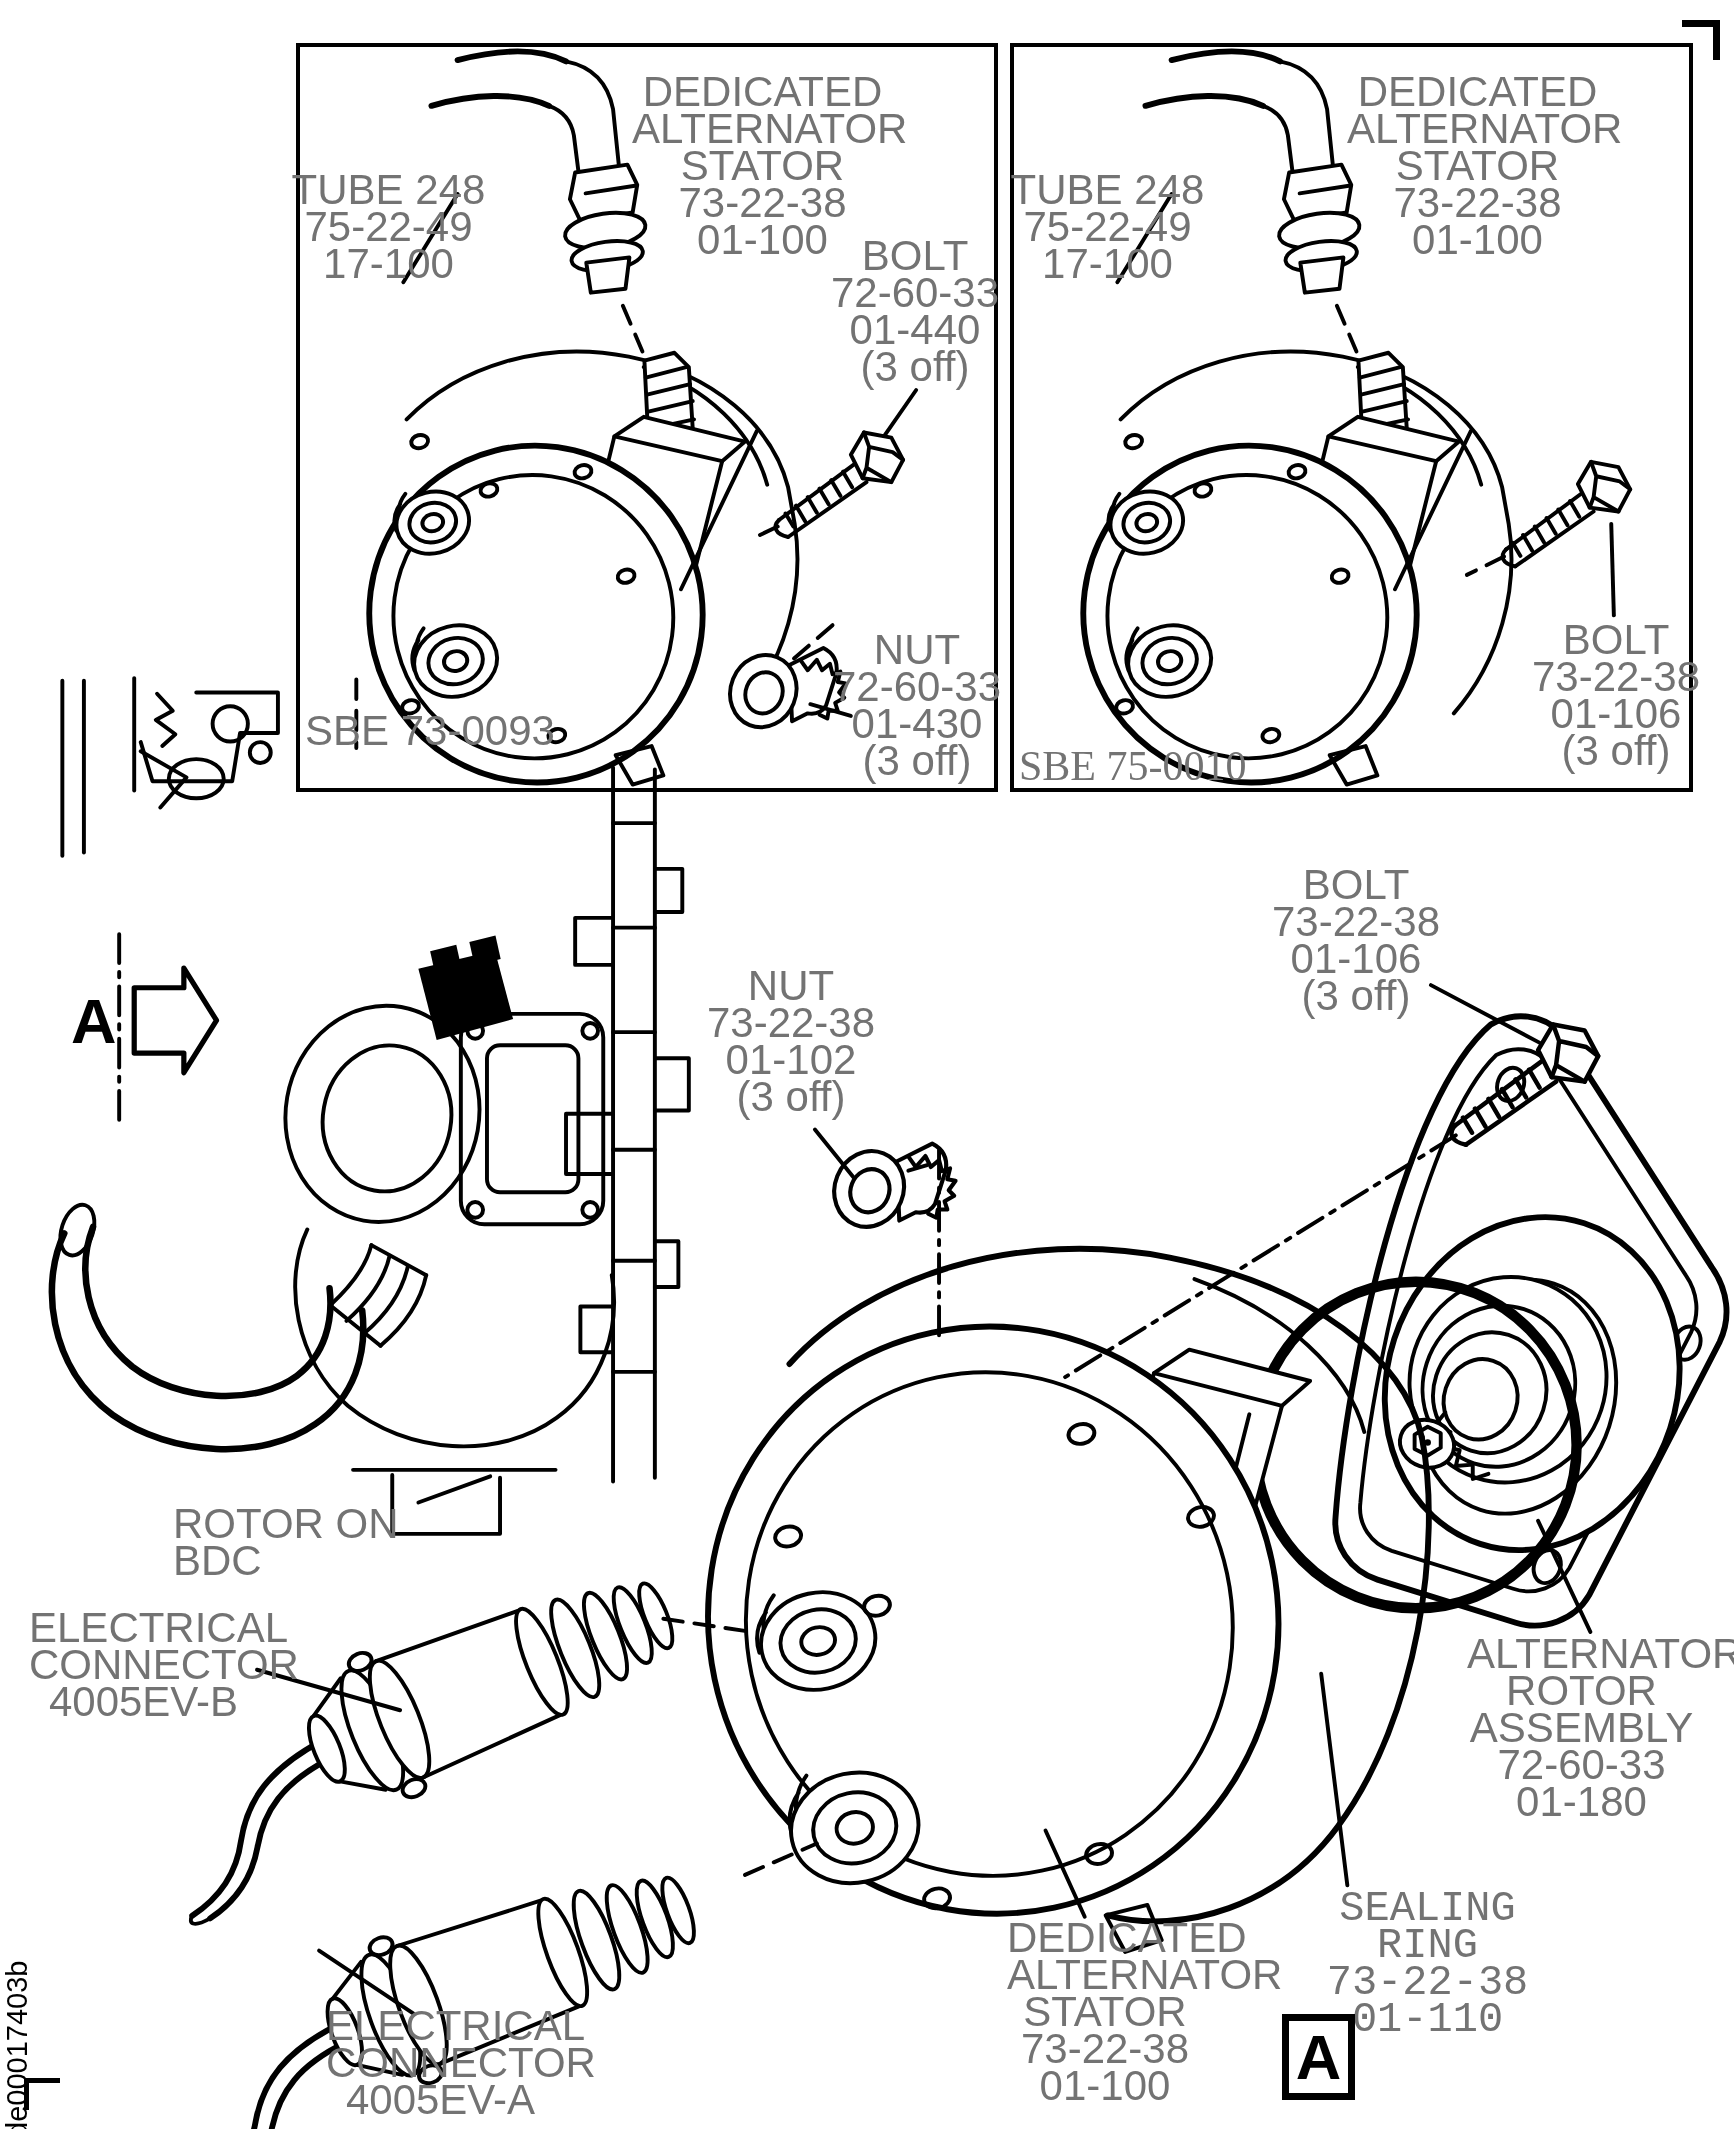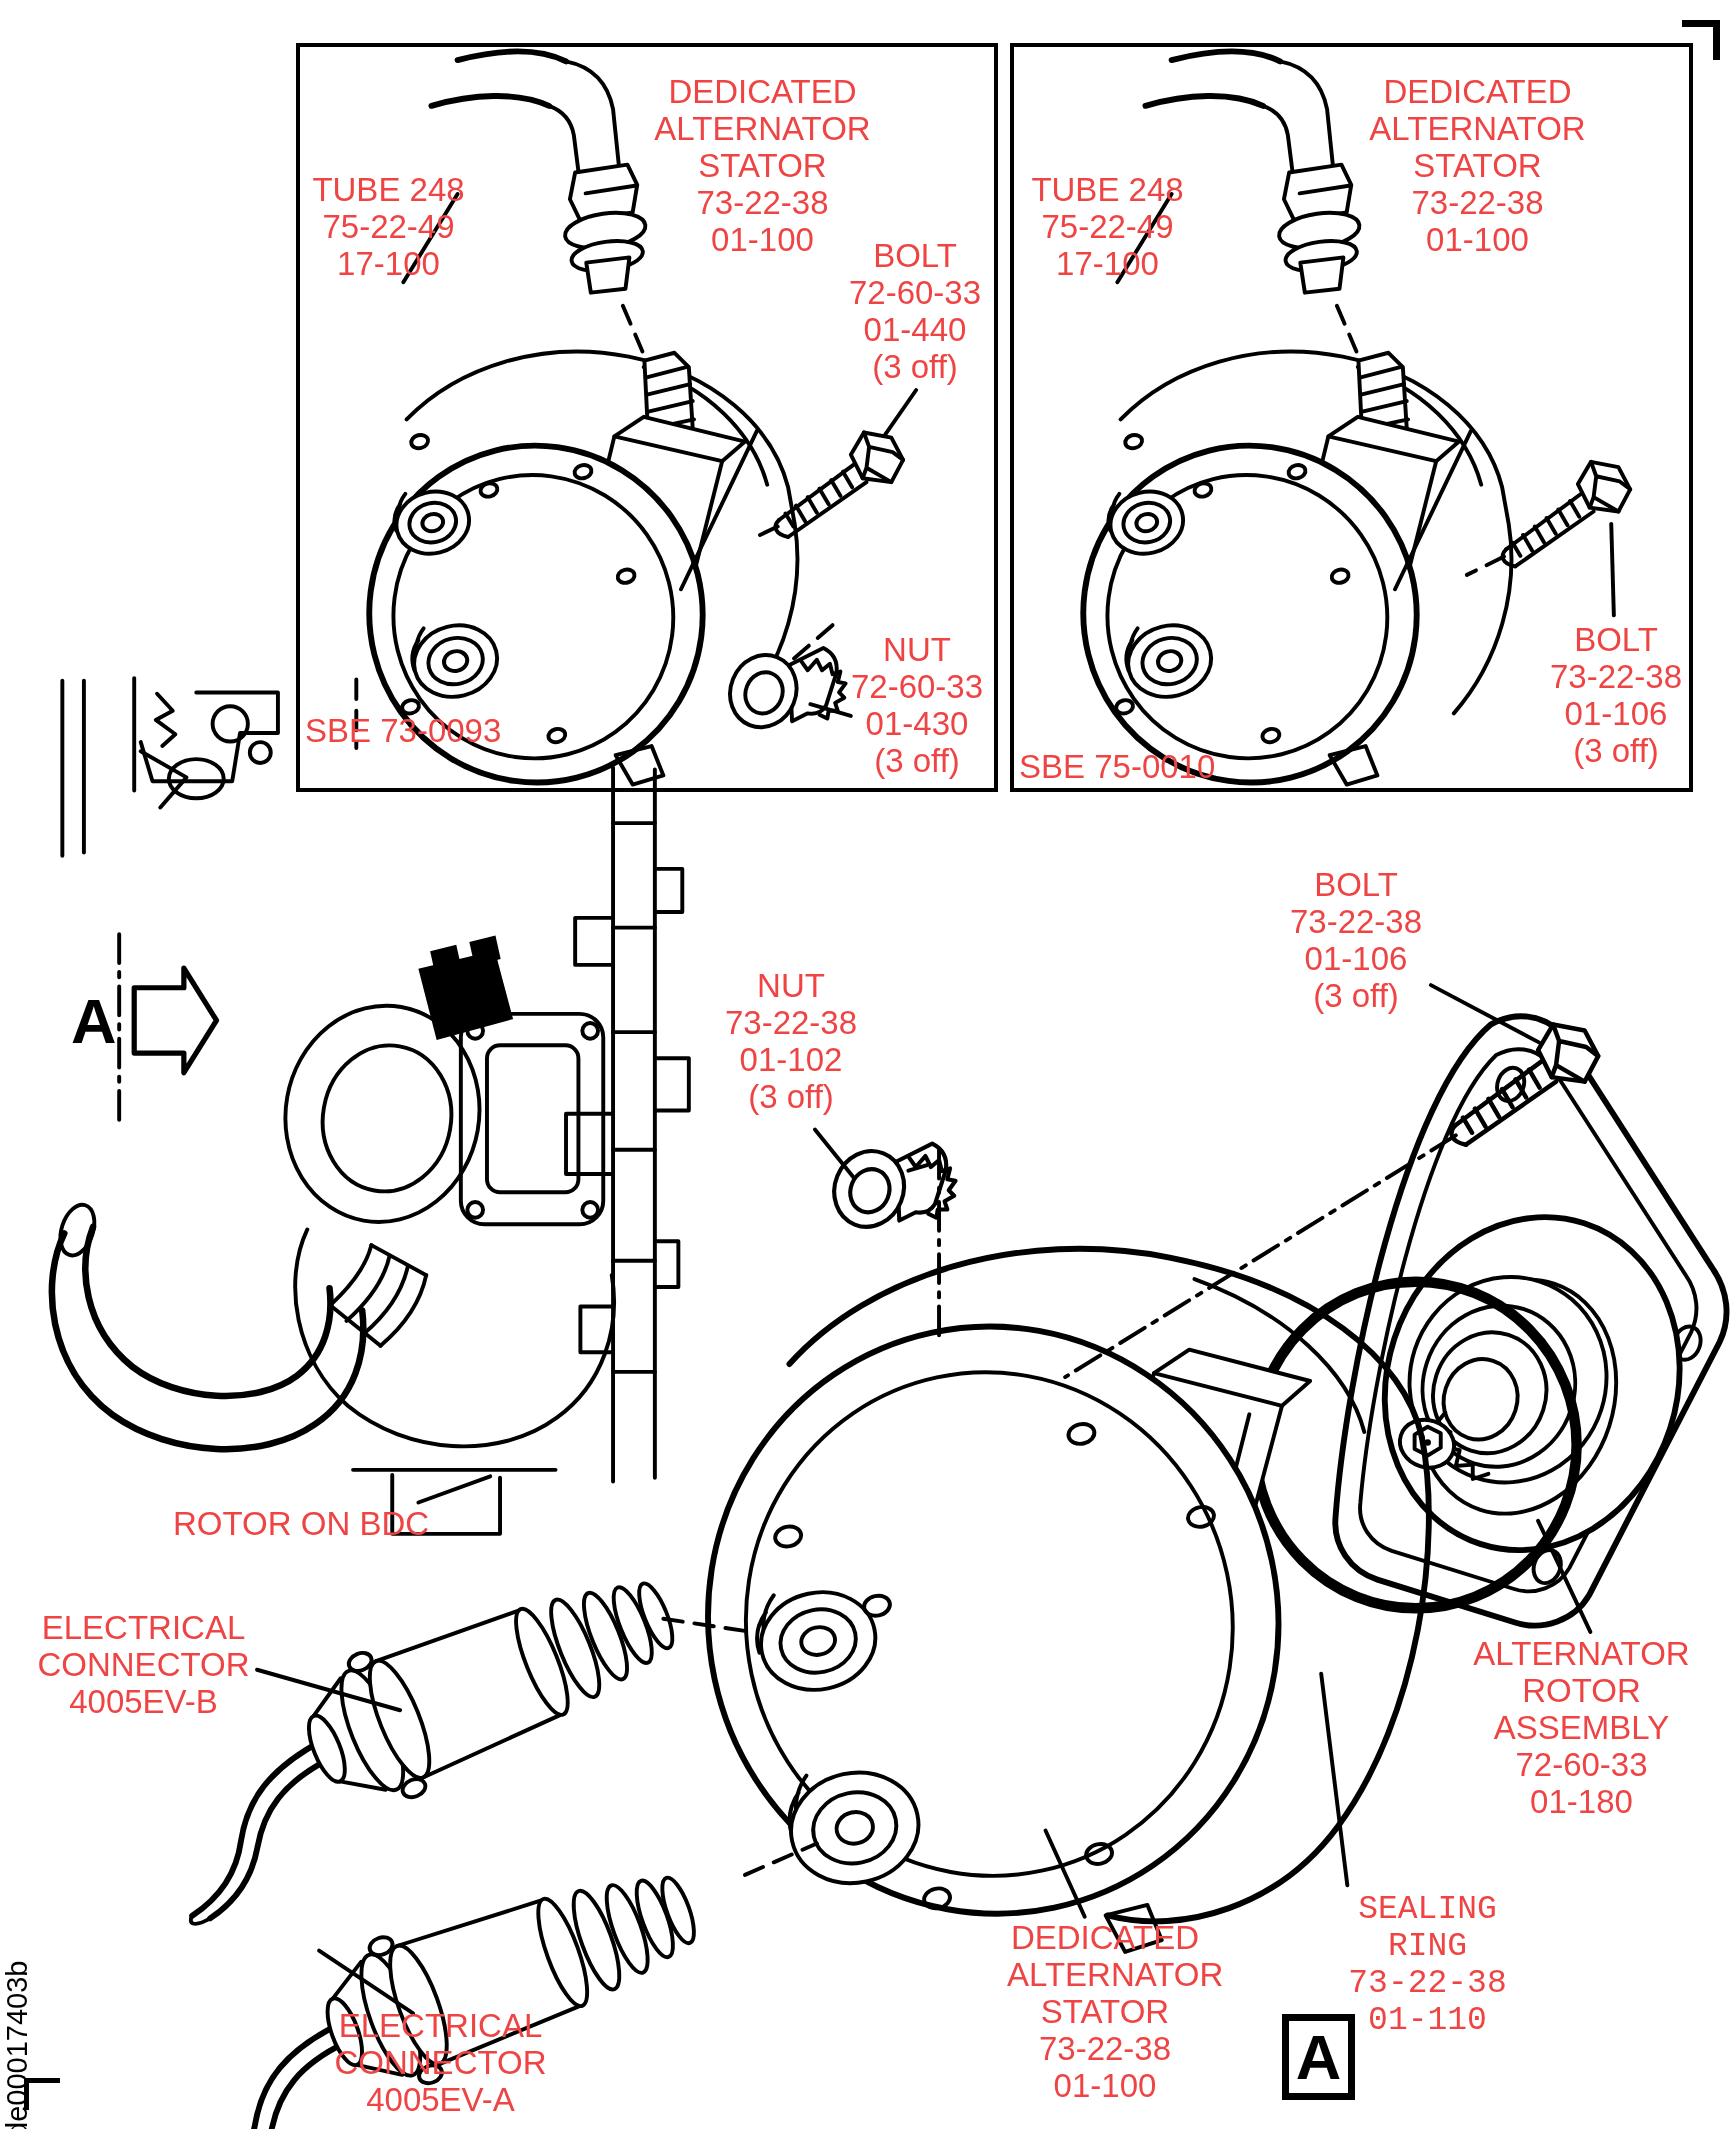--- a/index.html
+++ b/index.html
@@ -1,19 +1,19 @@
 <!DOCTYPE html>
 <html style="font-size:10.5px"><head>
 <meta charset="utf-8">
 <style>
   html,body{margin:0;padding:0;background:#fff;}
   #page{position:relative;width:1735px;height:2129px;background:#ffffff;
         font-family:"Liberation Sans",sans-serif;color:#000;overflow:hidden;}
   .lbl{position:absolute;white-space:pre-line;text-align:center;
-       font-size:33px;line-height:37px;color:#ef4444;}
+       font-size:42px;line-height:37px;color:#737373;}
   .left{text-align:left;}
   .panel{position:absolute;border:4.6px solid #000;box-sizing:border-box;background:transparent;}
   #artwork{position:absolute;left:0;top:0;}
   svg path, svg ellipse, svg circle, svg rect, svg line{stroke:#000;fill:none;stroke-width:6;stroke-linecap:round;stroke-linejoin:round;}
   .sw9{stroke-width:9;}
   .sw10{stroke-width:10;}
   .ring{stroke-width:16;}
   .wfill{fill:#ffffff;}
   .kfill{fill:#000000;stroke:none;}
   .dash{stroke-dasharray:30 18;}
@@ -271,21 +271,21 @@
 17-100</div>
   <div class="lbl" style="left:1347px;top:73px;width:261px;">DEDICATED
 ALTERNATOR
 STATOR
 73-22-38
 01-100</div>
   <div class="lbl" style="left:1518px;top:621px;width:196px;">BOLT
 73-22-38
 01-106
 (3 off)</div>
-  <div class="lbl left" style="left:1019px;top:748px;width:327px;">SBE 75-0010</div>
+  <div class="lbl left" style="left:1019px;top:748px;width:327px;font-family:Liberation Serif, serif;">SBE 75-0010</div>
 
   <div class="lbl" style="left:1258px;top:866px;width:196px;">BOLT
 73-22-38
 01-106
 (3 off)</div>
   <div class="lbl" style="left:693px;top:967px;width:196px;">NUT
 73-22-38
 01-102
 (3 off)</div>
   <div class="lbl" style="left:29px;top:1609px;width:229px;">ELECTRICAL

